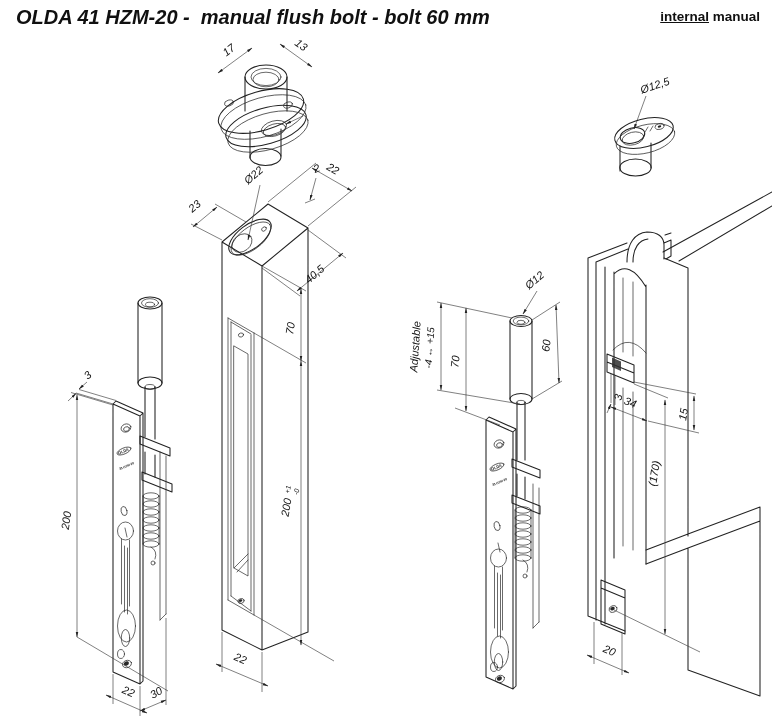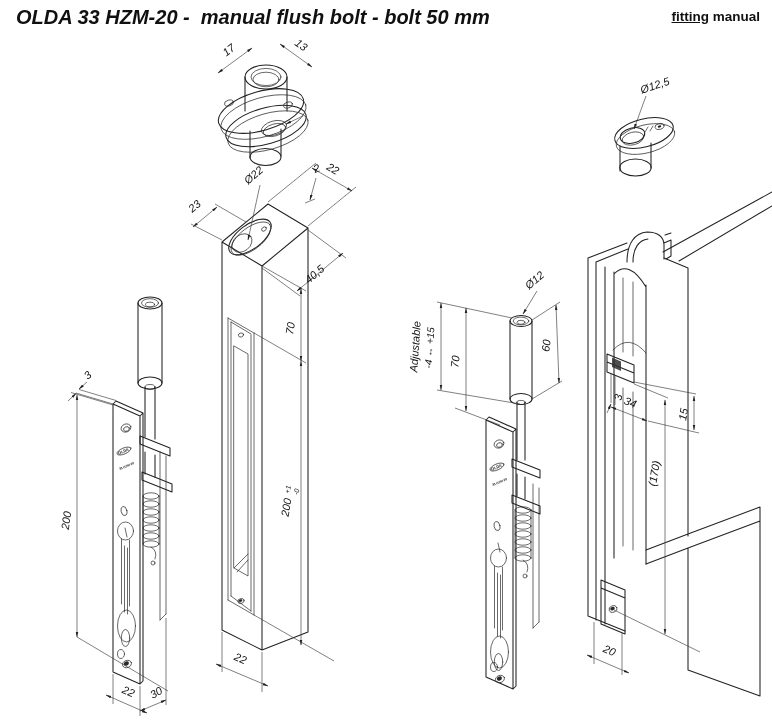--- a/index.html
+++ b/index.html
@@ -19,22 +19,22 @@
   text.d { font:italic 11px "Liberation Sans",sans-serif; fill:#151515; text-anchor:middle; }
   text.ds { font:italic 10px "Liberation Sans",sans-serif; fill:#151515; text-anchor:middle; }
   text.tol { font:italic 7px "Liberation Sans",sans-serif; fill:#151515; }
   text.brand { font:bold 4px "Liberation Sans",sans-serif; fill:#222; text-anchor:middle; }
   text.model { font:bold 3.2px "Liberation Sans",sans-serif; fill:#222; text-anchor:middle; }
 </style>
 </head>
 <body>
 
 <div class="hdr">
-  <div class="title">OLDA 33 HZM-20 -  manual flush bolt - bolt 50 mm</div>
-  <div class="fit"><span class="u">fitting</span><span> manual</span></div>
+  <div class="title">OLDA 41 HZM-20 -  manual flush bolt - bolt 60 mm</div>
+  <div class="fit"><span class="u">internal</span><span> manual</span></div>
 </div>
 
 <svg width="772" height="721" viewBox="0 0 772 721">
   <defs>
     <marker id="arw" viewBox="0 0 10 6" refX="9" refY="3" markerWidth="9" markerHeight="5.4" orient="auto-start-reverse">
       <path d="M0,0.8 L10,3 L0,5.2 Z" fill="#222"></path>
     </marker>
   </defs>
 
   <g>

